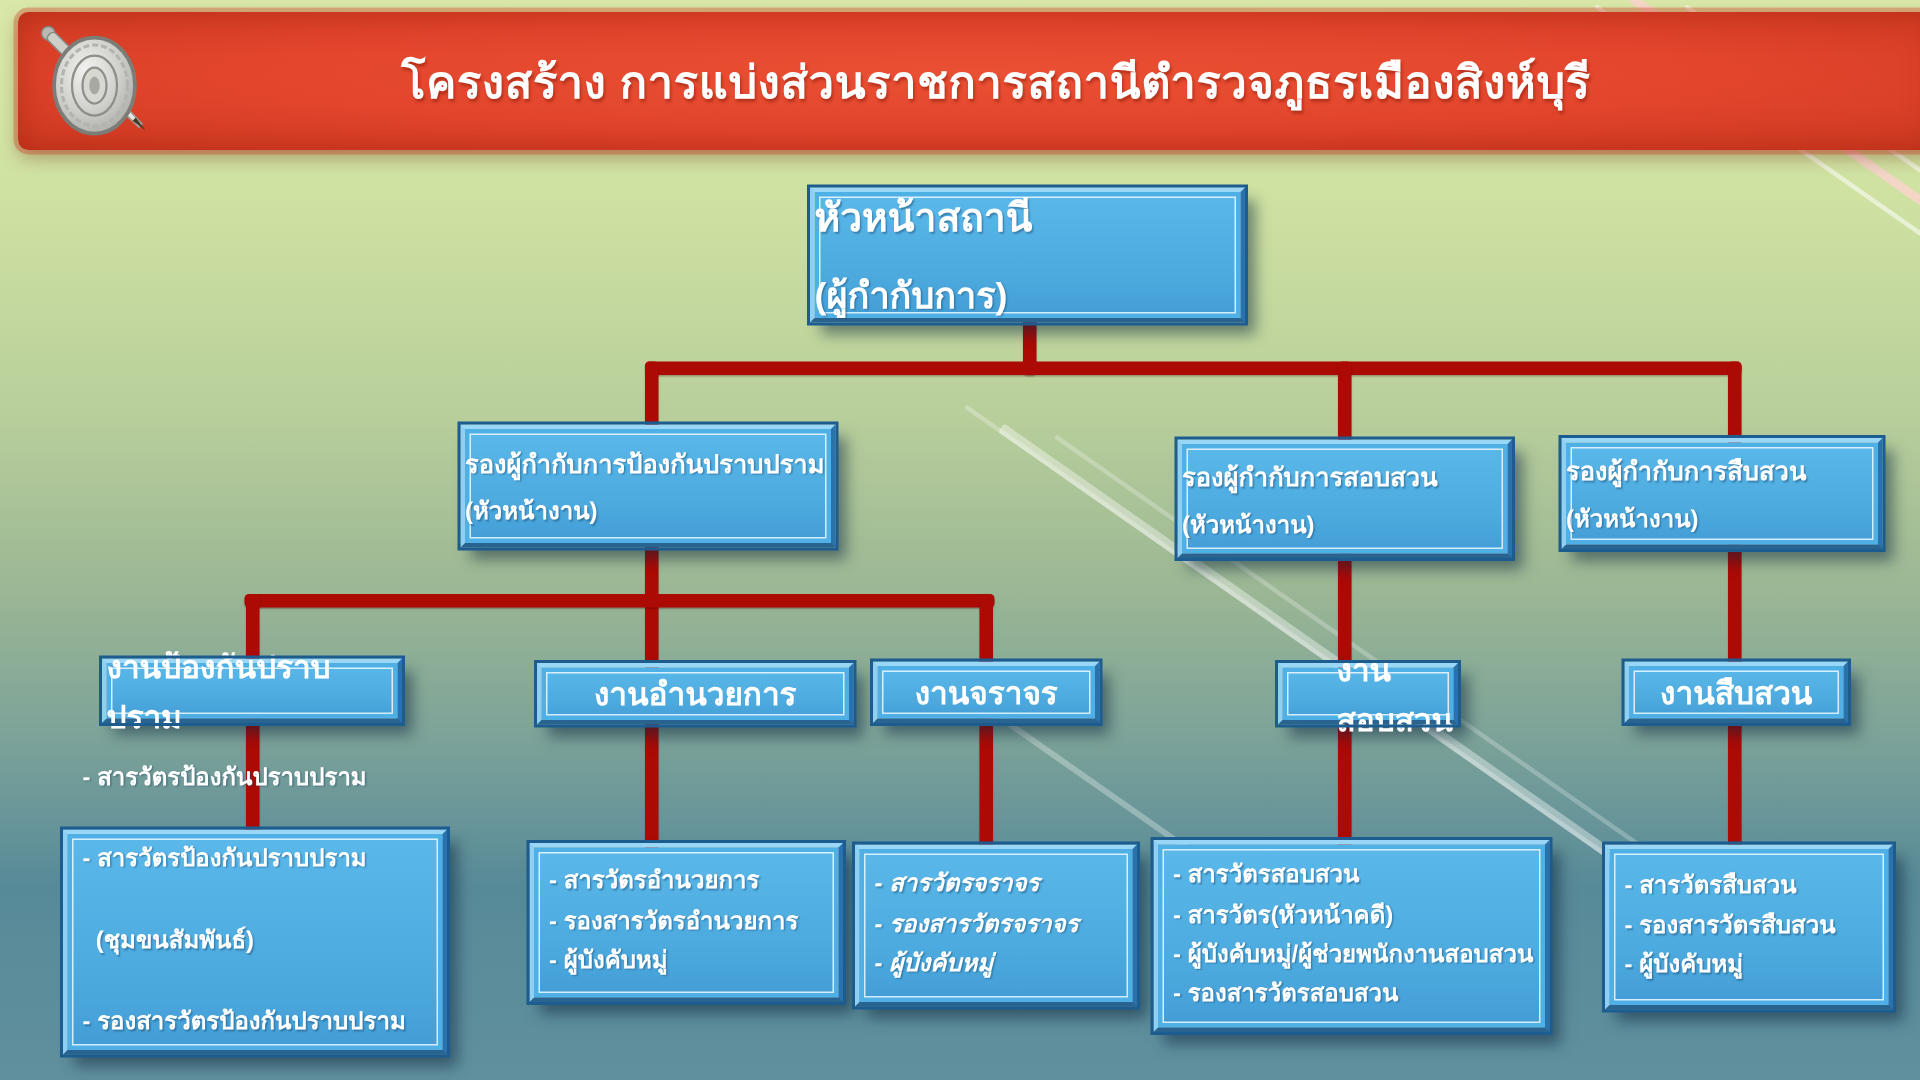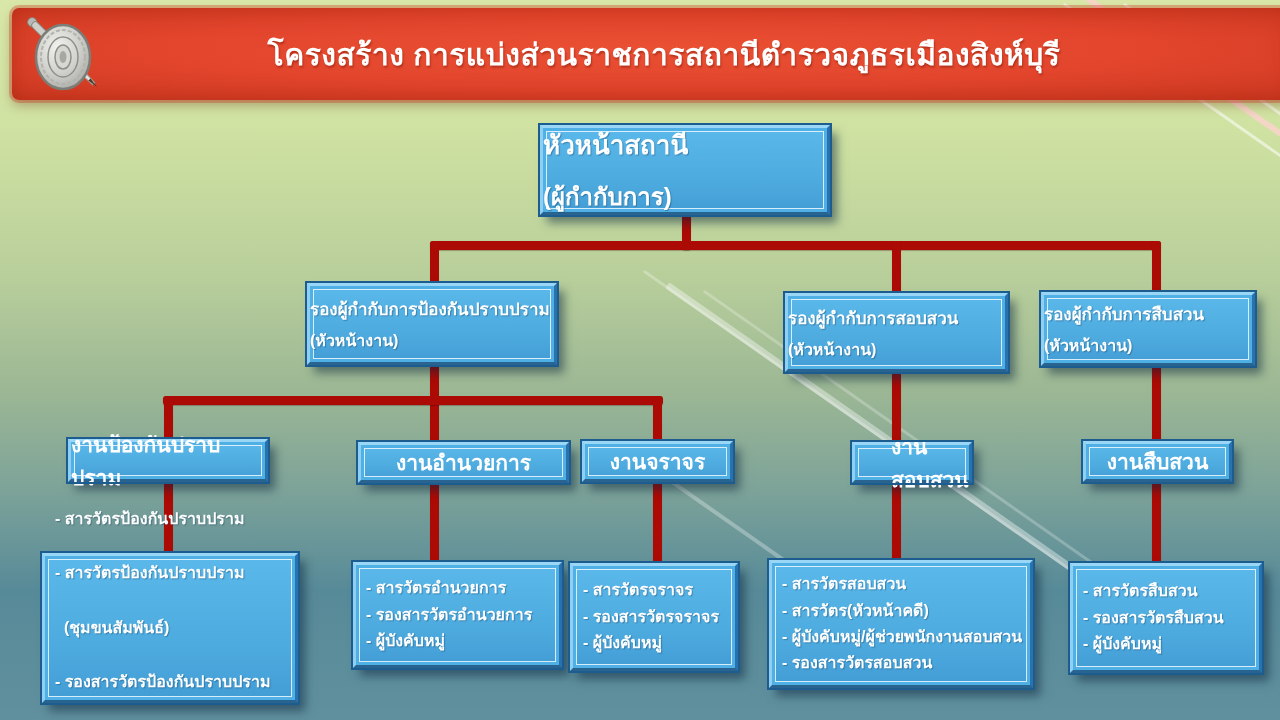--- a/index.html
+++ b/index.html
@@ -140,21 +140,21 @@
     <div class="line">- สารวัตรป้องกันปราบปราม</div>
     <div class="line">  (ชุมขนสัมพันธ์)</div>
     <div class="line">- รองสารวัตรป้องกันปราบปราม</div>
     <div class="line">- ผู้บังคับหมู่</div>
   </div>
   <div class="node lvl4" style="left:333px;top:562px;width:209px;height:106px;margin-left:20px;">
     <div class="line">- สารวัตรอำนวยการ</div>
     <div class="line">- รองสารวัตรอำนวยการ</div>
     <div class="line">- ผู้บังคับหมู่</div>
   </div>
-  <div class="node lvl4" style="left:570px;top:563px;width:168px;height:108px;">
+  <div class="node lvl4" style="left:570px;top:563px;width:188px;height:108px;font-style:italic;">
     <div class="line">- สารวัตรจราจร</div>
     <div class="line">- รองสารวัตรจราจร</div>
     <div class="line">- ผู้บังคับหมู่</div>
   </div>
   <div class="node lvl4" style="left:769px;top:560px;width:264px;height:128px;">
     <div class="line">- สารวัตรสอบสวน</div>
     <div class="line">- สารวัตร(หัวหน้าคดี)</div>
     <div class="line">- ผู้บังคับหมู่/ผู้ช่วยพนักงานสอบสวน</div>
     <div class="line">- รองสารวัตรสอบสวน</div>
   </div>

